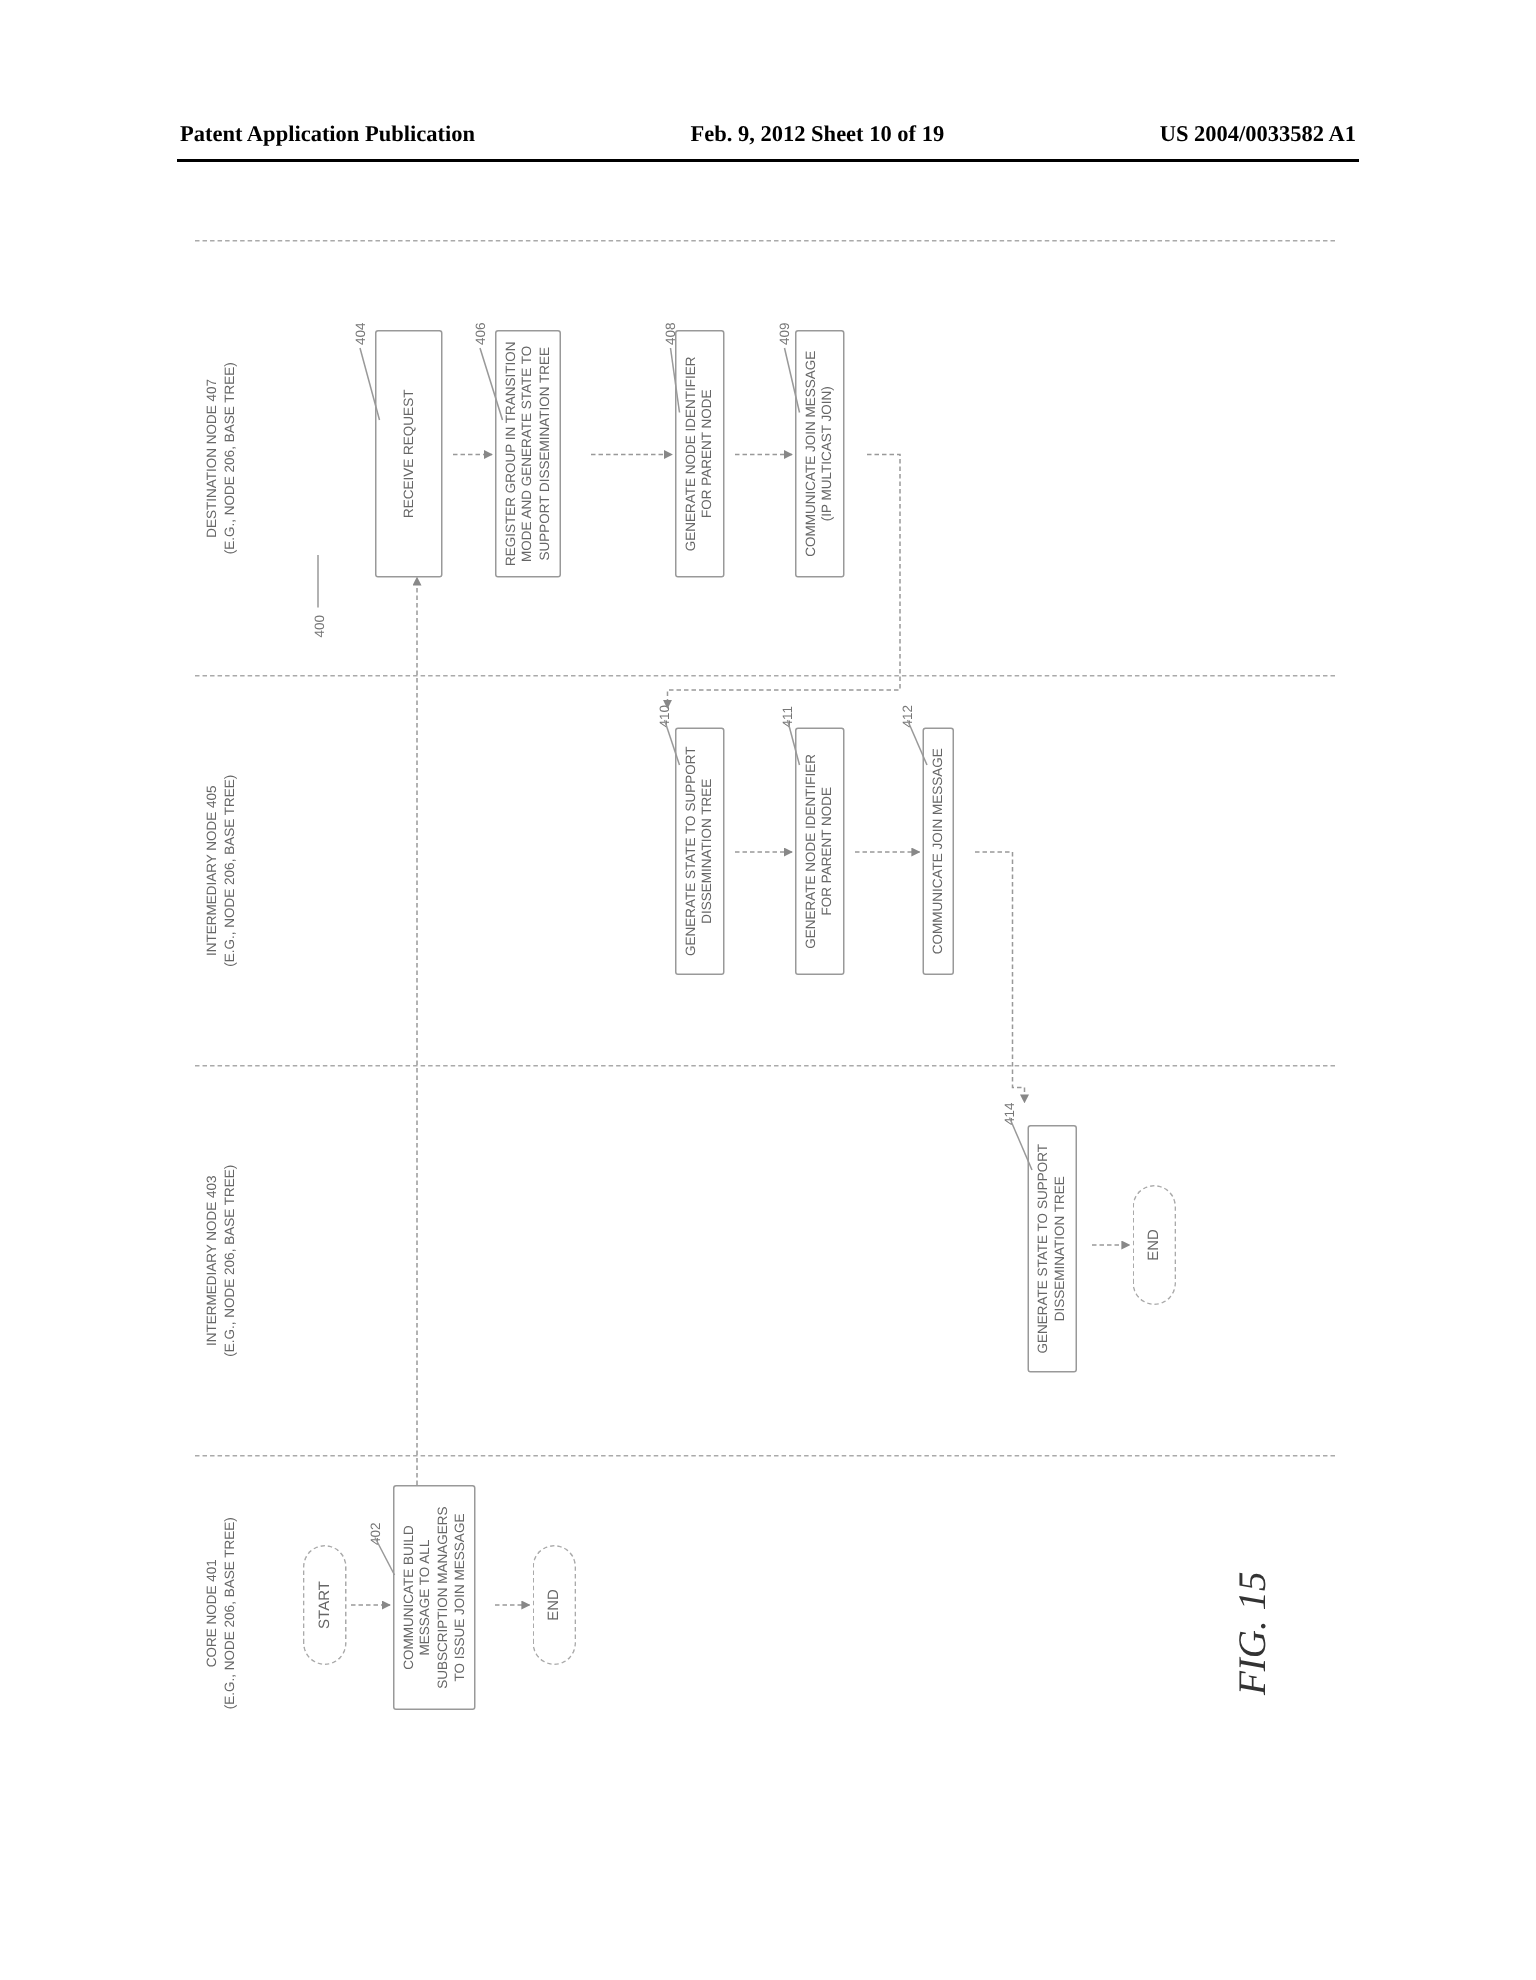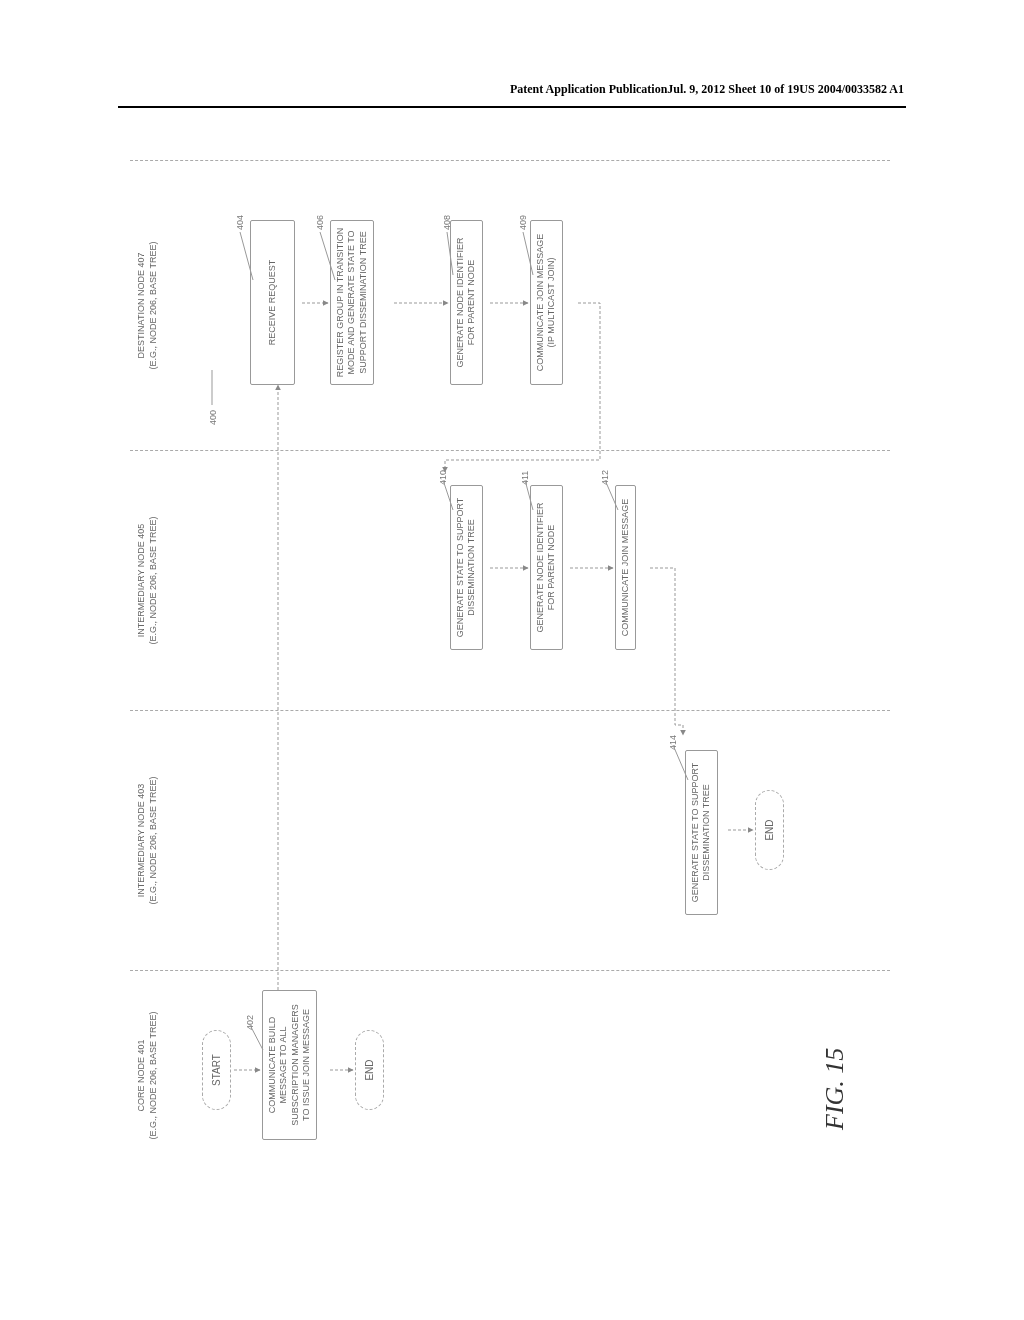--- a/index.html
+++ b/index.html
@@ -11,22 +11,22 @@
     background: #fff;
     font-family: "Times New Roman", serif;
     position: relative;
   }
   .page-header {
     position: absolute;
     top: 82px;
     left: 120px;
     right: 120px;
     display: flex;
-    justify-content: flex-end;
-    font-size: 12px;
+    justify-content: space-between;
+    font-size: 15px;
     font-weight: bold;
   }
   .header-rule {
     position: absolute;
     top: 106px;
     left: 118px;
     right: 118px;
     border-top: 2px solid #000;
   }
   .figure-wrap {
@@ -102,21 +102,21 @@
     font-style: italic;
     font-size: 26px;
     color: #333;
   }
 </style>
 </head>
 <body>
 
 <div class="page-header">
   <span>Patent Application Publication</span>
-  <span>Jul. 9, 2012  Sheet 10 of 19</span>
+  <span>Feb. 9, 2012  Sheet 10 of 19</span>
   <span>US 2004/0033582 A1</span>
 </div>
 <div class="header-rule"></div>
 
 <div class="figure-wrap">
   <div class="rotated">
 
     <div class="lane" style="left:0; width:210px;">
       <div class="lane-title">CORE NODE 401
 (E.G., NODE 206, BASE TREE)</div>

